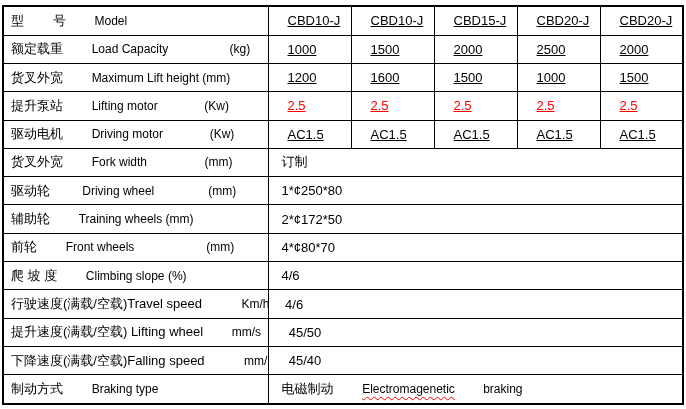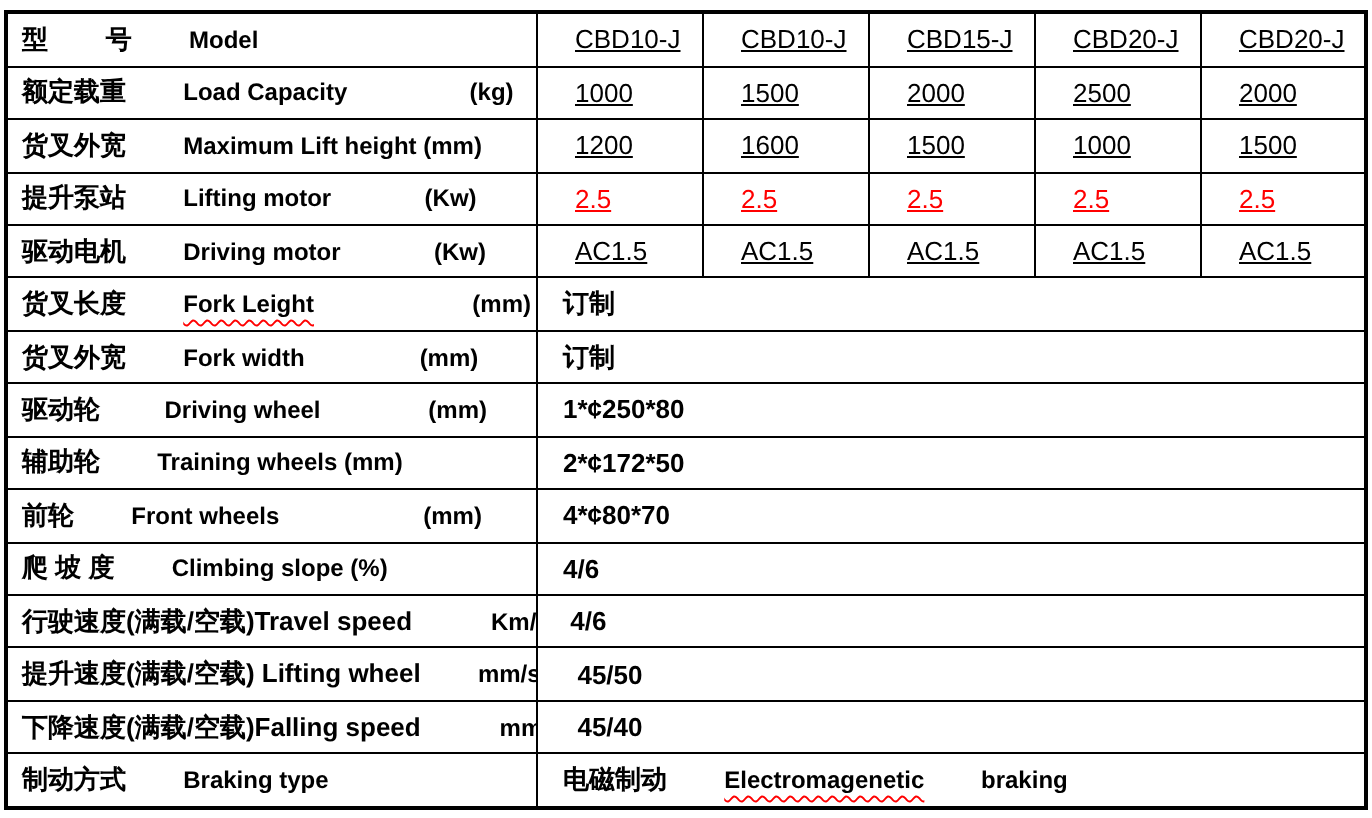--- a/index.html
+++ b/index.html
@@ -39,23 +39,23 @@
     padding-left: 19px;
     white-space: pre;
     font-size: 13px;
     text-decoration: underline;
   }
   td.merged-cell {
     padding-left: 13px;
     white-space: pre;
     font-size: 13px;
   }
-  span.seg { white-space: pre; font-weight: bold; }
+  span.seg { white-space: pre; }
   span.seg-b {
-    font-weight: bold;
+    font-weight: normal;
     font-size: 12px;
     white-space: pre;
     padding-left: 25px;
   }
   span.sq {
     text-decoration-line: underline;
     text-decoration-style: wavy;
     text-decoration-color: #ff0000;
     text-decoration-thickness: 1px;
     text-underline-offset: 3px;
@@ -108,24 +108,20 @@
       </tr>
       <tr>
         <td class="label-cell"><span class="seg">驱动电机 </span><span class="seg-b">Driving motor</span><span class="seg">      </span><span class="seg-b">(Kw)</span></td>
         <td class="value-cell">AC1.5</td>
         <td class="value-cell">AC1.5</td>
         <td class="value-cell">AC1.5</td>
         <td class="value-cell">AC1.5</td>
         <td class="value-cell">AC1.5</td>
       </tr>
       <tr>
-        <td class="label-cell"><span class="seg">货叉长度 </span><span class="seg-b sq">Fork Leight</span><span class="seg">               </span><span class="seg-b">(mm)</span></td>
-        <td class="merged-cell" colspan="5"><span class="seg">订制</span></td>
-      </tr>
-      <tr>
         <td class="label-cell"><span class="seg">货叉外宽 </span><span class="seg-b">Fork width</span><span class="seg">         </span><span class="seg-b">(mm)</span></td>
         <td class="merged-cell" colspan="5"><span class="seg">订制</span></td>
       </tr>
       <tr>
         <td class="label-cell"><span class="seg">驱动轮  </span><span class="seg-b">Driving wheel</span><span class="seg">        </span><span class="seg-b">(mm)</span></td>
         <td class="merged-cell" colspan="5"><span class="seg">1*¢250*80</span></td>
       </tr>
       <tr>
         <td class="label-cell"><span class="seg">辅助轮 </span><span class="seg-b">Training wheels (mm)</span></td>
         <td class="merged-cell" colspan="5"><span class="seg">2*¢172*50</span></td>

